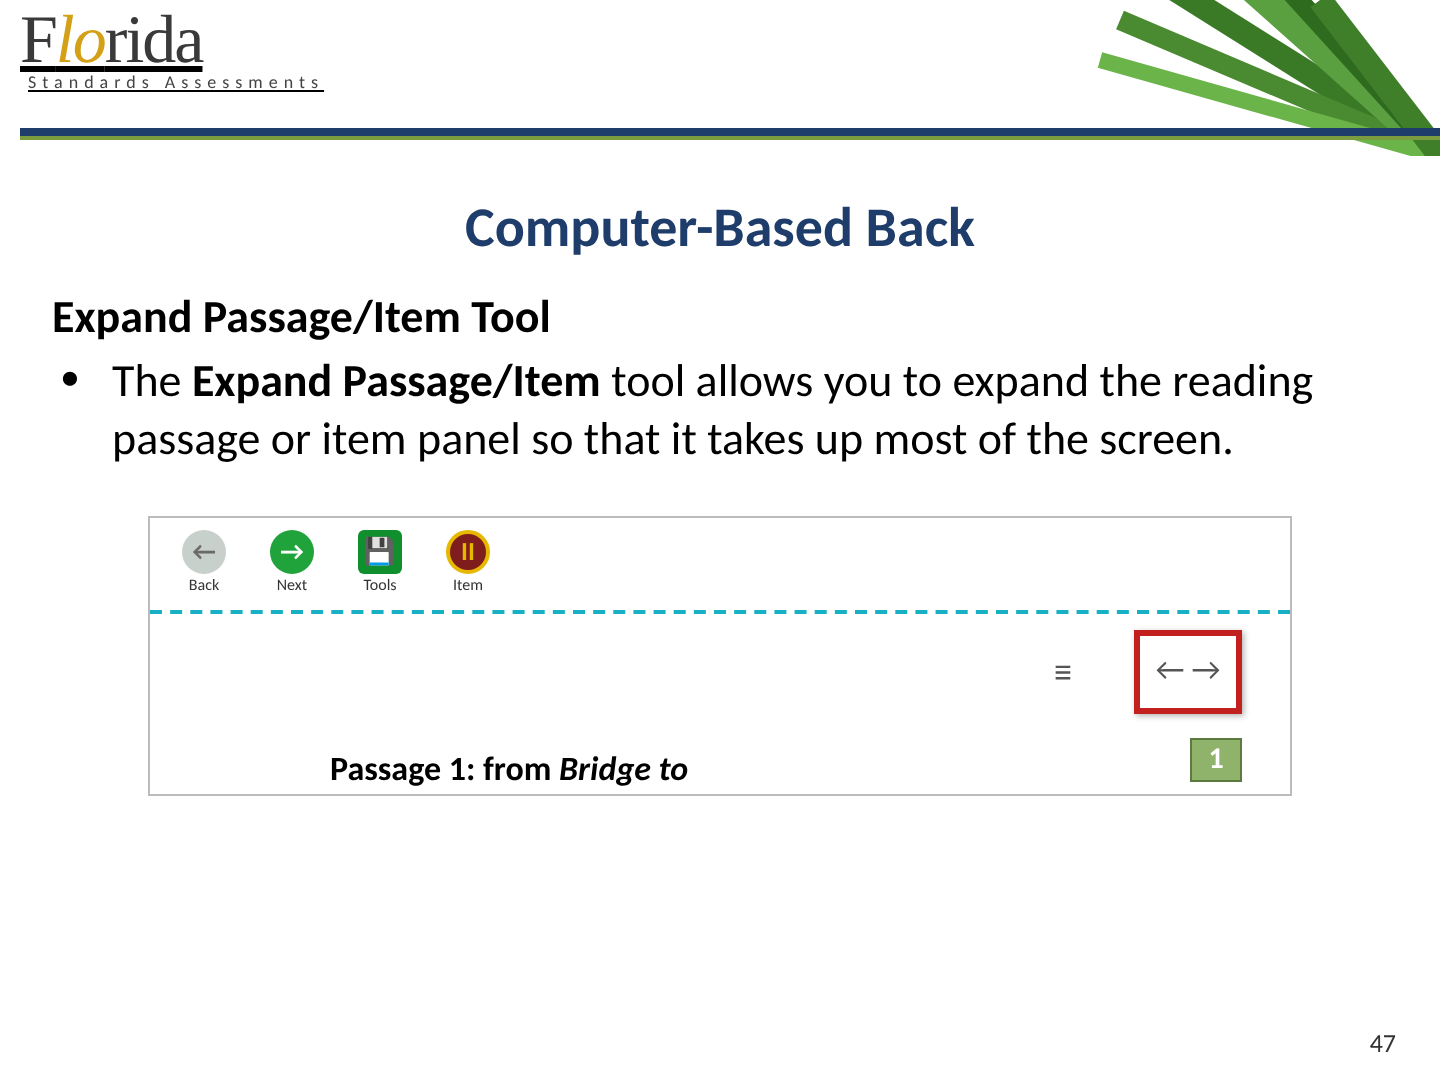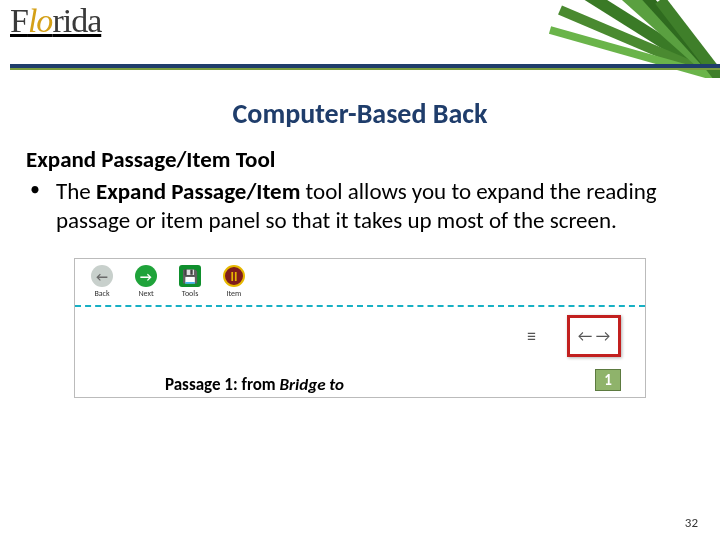--- a/index.html
+++ b/index.html
@@ -169,20 +169,21 @@
     font-size: 13px;
     color: #333;
   }
 </style>
 </head>
 <body>
 
 <div class="header">
   <div class="logo">
     <div class="logo-main">F<span class="lo">lo</span>rida</div>
+    <div class="logo-sub">Standards Assessments</div>
   </div>
   <div class="palm">
     <svg width="260" height="78" viewBox="0 0 260 78">
       <g stroke="#2f6b1f" stroke-width="2" fill="none">
         <path d="M260 78 L120 -10" stroke="#3a7a26" stroke-width="12"></path>
         <path d="M260 78 L100 10" stroke="#4a8a30" stroke-width="10"></path>
         <path d="M260 78 L150 -20" stroke="#5aa040" stroke-width="14"></path>
         <path d="M260 78 L180 -10" stroke="#2f6b1f" stroke-width="10"></path>
         <path d="M260 78 L90 30" stroke="#6ab44a" stroke-width="8"></path>
         <path d="M260 78 L200 0" stroke="#3f7f2a" stroke-width="12"></path>
@@ -229,13 +230,13 @@
     </div>
 
     <div class="passage-title">
       <span>Passage 1: </span><span>from </span><span class="it">Bridge to</span>
     </div>
 
     <div class="qnum">1</div>
   </div>
 </div>
 
-<div class="pagenum">32</div>
+<div class="pagenum">47</div>
 
 </body></html>

